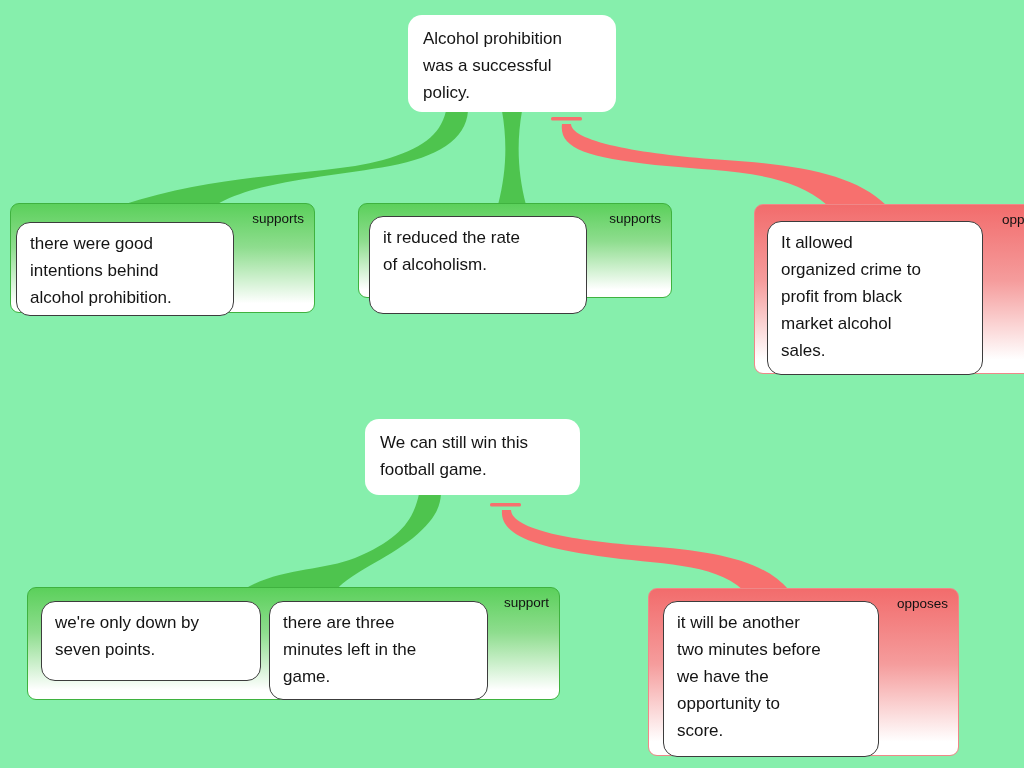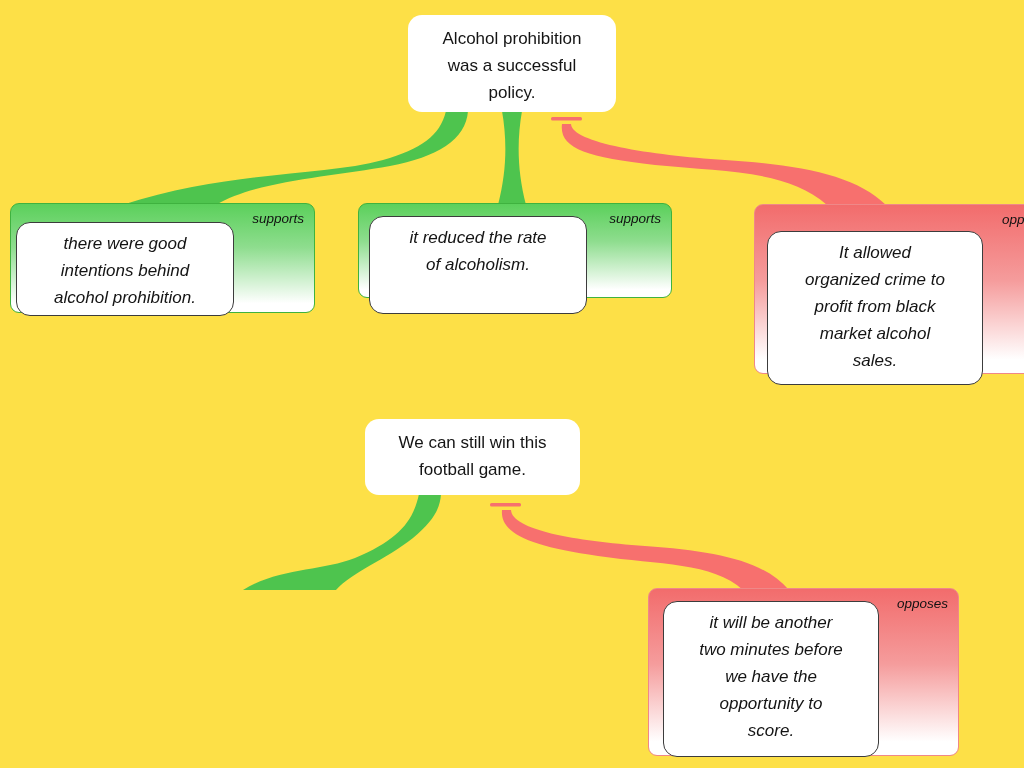--- a/index.html
+++ b/index.html
@@ -1,28 +1,27 @@
 <!DOCTYPE html>
 <html><head>
 <meta charset="utf-8">
 <style>
   html,body{margin:0;padding:0;background:#000;}
   #canvas{
-    position:relative;width:1024px;height:768px;background:#fde047;overflow:hidden;
+    position:relative;width:1024px;height:768px;background:#86efac;overflow:hidden;
     font-family:"Liberation Sans", sans-serif;
-    text-align:center;
   }
   #edges{position:absolute;left:0;top:0;}
   .root-box{
     position:absolute;background:#ffffff;border-radius:14px;
     padding:10px 15px;font-size:17px;line-height:27px;color:#141414;
     white-space:pre-line;box-sizing:border-box;
   }
   .container{
-    position:absolute;border-radius:9px;box-sizing:border-box;font-style:italic;
+    position:absolute;border-radius:9px;box-sizing:border-box;
   }
   .container.green{
     background:linear-gradient(180deg,#5bd05b 0%,#8edd8e 40%,#ffffff 92%);
     border:1px solid #3fb23f;
   }
   .container.red{
     background:linear-gradient(180deg,#f26c6c 0%,#f59c9c 45%,#ffffff 92%);
     border:1px solid #ef8888;
     margin-left:44px;
   }
@@ -34,21 +33,21 @@
     border-radius:14px;padding:7px 13px;font-size:17px;line-height:27px;
     color:#141414;white-space:pre-line;box-sizing:border-box;
   }
   
   #root1{left:408px;top:15px;width:208px;height:97px;}
   #c1{left:10px;top:203px;width:305px;height:110px;}
   #p1{left:5px;top:12px;width:218px;height:94px;margin-top:6px;}
   #c2{left:358px;top:203px;width:314px;height:95px;}
   #p2{left:10px;top:12px;width:218px;height:98px;}
   #c3{left:710px;top:204px;width:310px;height:170px;}
-  #p3{left:12px;top:26px;width:216px;height:154px;}
+  #p3{left:12px;top:16px;width:216px;height:154px;}
   
   #root2{left:365px;top:419px;width:215px;height:76px;}
   #c4{left:27px;top:587px;width:533px;height:113px;}
   #p4{left:13px;top:13px;width:220px;height:80px;}
   #p5{left:241px;top:13px;width:219px;height:99px;}
   #c5{left:604px;top:588px;width:311px;height:168px;}
   #p6{left:14px;top:12px;width:216px;height:156px;}
 </style>
 </head>
 <body>
@@ -115,20 +114,28 @@
     <div id="p3" class="premise">It allowed
 organized crime to
 profit from black
 market alcohol
 sales.</div>
   </div>
 
   <div id="root2" class="root-box">We can still win this
 football game.</div>
 
+  <div id="c4" class="container green">
+    <span class="rel-label">support</span>
+    <div id="p4" class="premise">we're only down by
+seven points.</div>
+    <div id="p5" class="premise">there are three
+minutes left in the
+game.</div>
+  </div>
 
   <div id="c5" class="container red">
     <span class="rel-label">opposes</span>
     <div id="p6" class="premise">it will be another
 two minutes before
 we have the
 opportunity to
 score.</div>
   </div>
 

